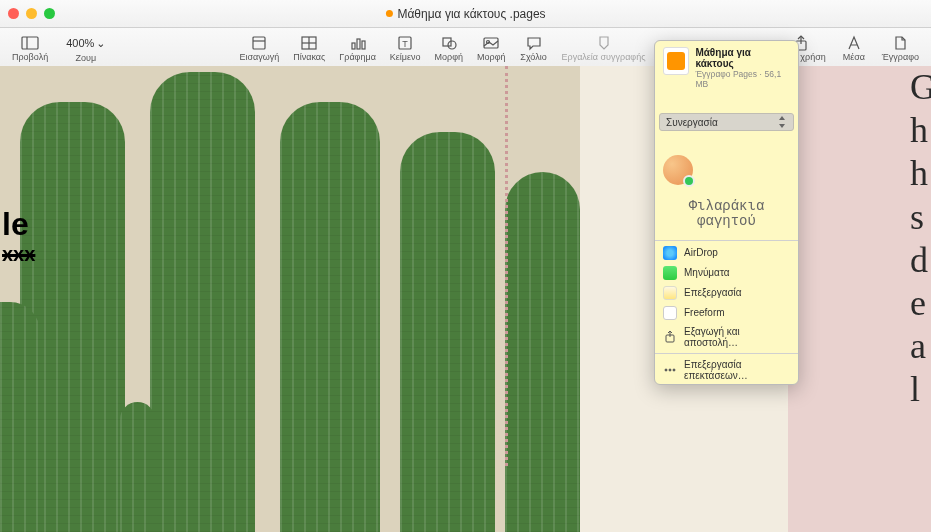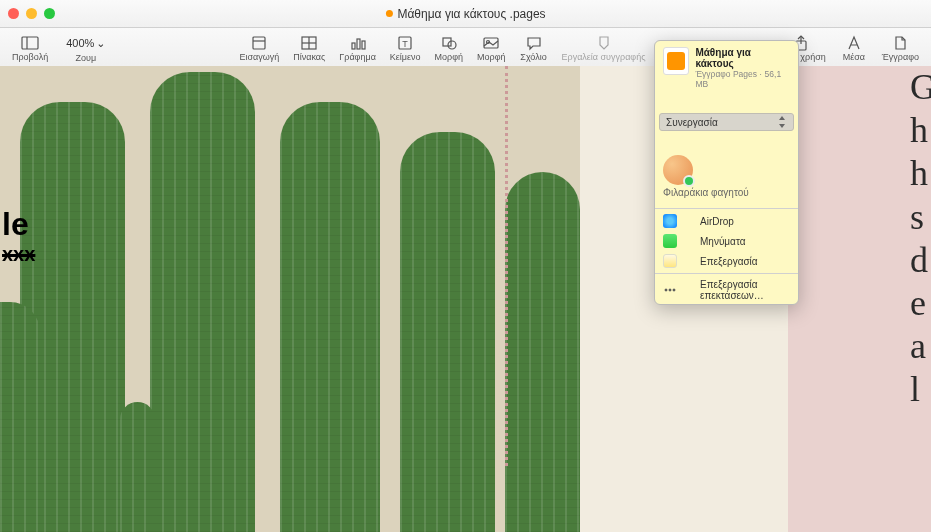--- a/index.html
+++ b/index.html
@@ -47,23 +47,23 @@
     .sp-title { font-size: 10px; font-weight: 600; color: #222; }
     .sp-sub { font-size: 8.5px; color: #888; }
     .sp-collab { margin: 18px 4px; padding: 2px 6px; background: #d8d5cc; border: 1px solid #c0bdb3; border-radius: 3px; display: flex; justify-content: space-between; align-items: center; font-size: 10px; }
     .sp-collab-arrows { width: 10px; height: 12px; position: relative; }
     .sp-collab-arrows::before, .sp-collab-arrows::after { content: ''; position: absolute; left: 2px; width: 0; height: 0; border-left: 3px solid transparent; border-right: 3px solid transparent; }
     .sp-collab-arrows::before { top: 0; border-bottom: 4px solid #666; }
     .sp-collab-arrows::after { bottom: 0; border-top: 4px solid #666; }
     .sp-people { padding: 6px 8px 8px; }
     .sp-avatar { width: 30px; height: 30px; border-radius: 50%; background: radial-gradient(circle at 30% 30%, #f8c68a, #e89050); position: relative; }
     .sp-avatar-badge { position: absolute; bottom: -2px; right: -2px; width: 12px; height: 12px; background: #34c759; border: 2px solid #ececec; border-radius: 50%; }
-    .sp-avatar-label { font-size: 10px; color: #666; margin-top: 2px; line-height: 1.1; }
+    .sp-avatar-label { font-size: 14px; color: #666; margin-top: 14px; line-height: 1.1; font-family: Liberation Mono, monospace; }
     .sp-sep { height: 1px; background: #d0d0d0; margin: 2px 0; }
-    .sp-item { display: flex; align-items: center; gap: 23px; padding: 3px 8px; font-size: 10px; }
+    .sp-item { display: flex; align-items: center; gap: 7px; padding: 3px 8px; font-size: 10px; }
     .sp-icon { width: 14px; height: 14px; border-radius: 3px; display: flex; align-items: center; justify-content: center; flex-shrink: 0; }
     .i-airdrop { background: radial-gradient(circle, #5ac8fa 30%, #007aff 100%); }
     .i-mail { background: linear-gradient(#6fb8ff, #1a73e8); }
     .i-messages { background: linear-gradient(#5ce673, #2ecc40); }
     .i-notes { background: linear-gradient(#fff9e0, #ffe680); border: 0.5px solid #ddc; }
     .i-freeform { background: #fff; border: 0.5px solid #ccc; }
     .i-export { background: transparent; }
     .i-ext { background: transparent; }
   </style>
 </head>
@@ -263,20 +263,33 @@
     <span>AirDrop</span>
   </div>
   <div class="sp-item">
     <span class="sp-icon i-messages"></span>
     <span>Μηνύματα</span>
   </div>
   <div class="sp-item">
     <span class="sp-icon i-notes"></span>
     <span>Επεξεργασία</span>
   </div>
+  <div class="sp-item">
+    <span class="sp-icon i-freeform"></span>
+    <span>Freeform</span>
+  </div>
+  <div class="sp-item">
+    <span class="sp-icon i-export">
+        <svg width="14" height="14" viewBox="0 0 14 14" fill="none" stroke="#555">
+          <rect x="3" y="5" width="8" height="7" rx="1"></rect>
+          <path d="M7 1 v6 M5 3 l2-2 l2 2"></path>
+        </svg>
+      </span>
+    <span>Εξαγωγή και αποστολή…</span>
+  </div>
   <div class="sp-sep"></div>
   <div class="sp-item">
     <span class="sp-icon i-ext">
         <svg width="14" height="14" viewBox="0 0 14 14" fill="none" stroke="#555">
           <circle cx="3" cy="7" r="1" fill="#555"></circle>
           <circle cx="7" cy="7" r="1" fill="#555"></circle>
           <circle cx="11" cy="7" r="1" fill="#555"></circle>
         </svg>
       </span>
     <span>Επεξεργασία επεκτάσεων…</span>

